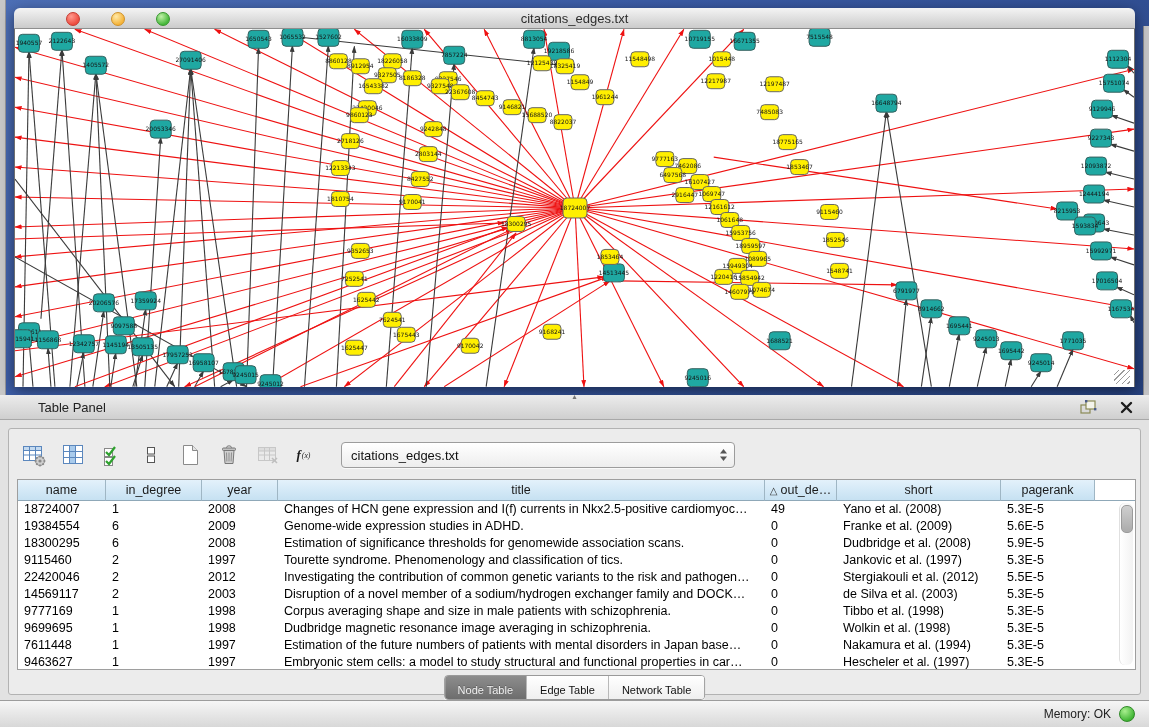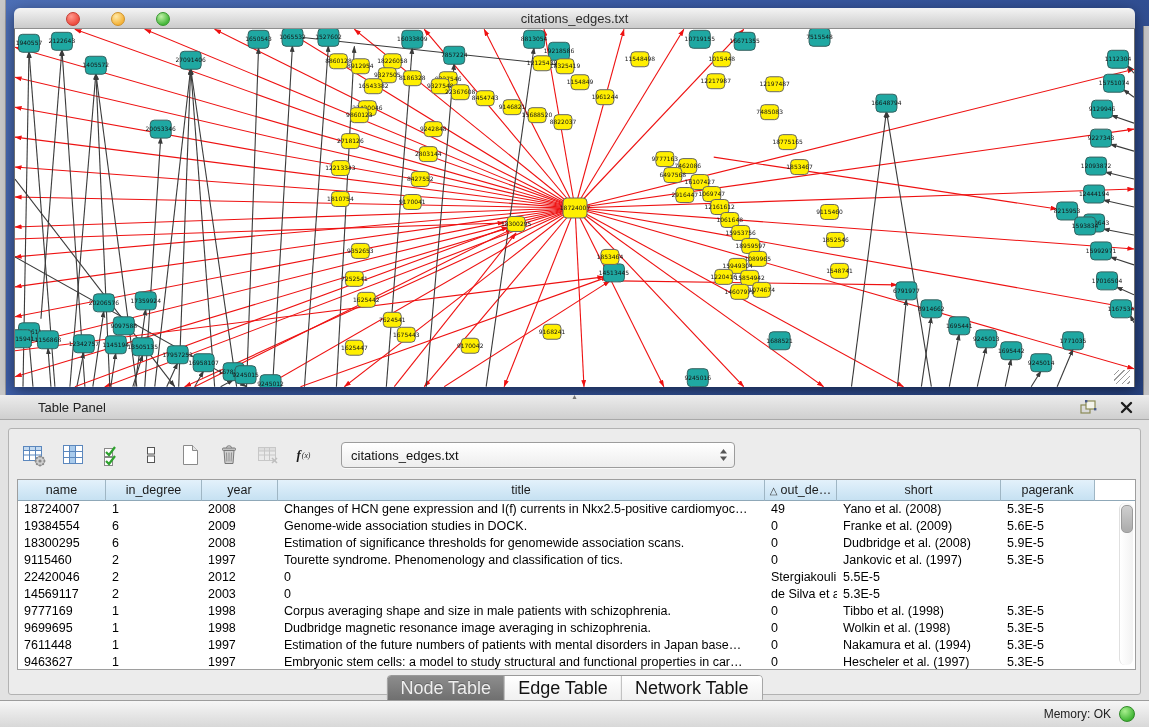--- a/index.html
+++ b/index.html
@@ -57,21 +57,21 @@
   .t-row{height:17px;}
   .td{font-size:12.5px;color:#000;padding:1px 6px 0;white-space:nowrap;overflow:hidden;}
   .v-scroll{position:absolute;right:2px;top:23px;bottom:4px;width:13px;background:linear-gradient(to right,#ffffff,#f2f2f2);
     border-left:1px solid #e0e0e0;border-radius:6px;}
   .v-thumb{position:absolute;left:1px;top:2px;width:10px;height:26px;border-radius:5px;
     background:linear-gradient(#cfcfcf,#ababab);border:1px solid #9b9b9b;}
 
   
   .tp-tabs{position:absolute;left:50%;transform:translateX(-50%);top:246px;display:flex;
     border:1px solid #9a9a9a;border-radius:4px;overflow:hidden;background:#fff;box-shadow:0 1px 0 rgba(255,255,255,.8);}
-  .seg{padding:2px 13px 3px;font-size:18px;color:#111;background:linear-gradient(#ffffff,#efefef);
+  .seg{padding:8px 13px 3px;font-size:11px;color:#111;background:linear-gradient(#ffffff,#efefef);
     border-right:1px solid #b3b3b3;cursor:default;}
   .seg:last-child{border-right:none;}
   .seg.selected{background:linear-gradient(#8d8d8d,#6d6d6d);color:#efefef;text-shadow:0 -1px 0 rgba(0,0,0,.25);}
 
   
   .status-bar{position:absolute;left:0;top:700px;width:1149px;height:27px;box-sizing:border-box;
     background:linear-gradient(#f6f6f6,#d8d8d8);border-top:1px solid #9c9c9c;
     display:flex;align-items:center;justify-content:flex-end;gap:8px;padding-right:14px;}
   .status-bar .mem-label{font-size:12px;color:#222;}
   .mem-dot{width:14px;height:14px;border-radius:50%;border:1px solid #2f8a27;
@@ -567,21 +567,21 @@
               <div class="td">Changes of HCN gene expression and I(f) currents in Nkx2.5-positive cardiomyoc…</div>
               <div class="td">49</div>
               <div class="td">Yano et al. (2008)</div>
               <div class="td">5.3E-5</div>
               <div class="td"></div>
             </div>
             <div class="t-row">
               <div class="td">19384554</div>
               <div class="td">6</div>
               <div class="td">2009</div>
-              <div class="td">Genome-wide association studies in DOCK.</div>
+              <div class="td">Genome-wide expression studies in ADHD.</div>
               <div class="td">0</div>
               <div class="td">Franke et al. (2009)</div>
               <div class="td">5.6E-5</div>
               <div class="td"></div>
             </div>
             <div class="t-row">
               <div class="td">18300295</div>
               <div class="td">6</div>
               <div class="td">2008</div>
               <div class="td">Estimation of significance thresholds for genomewide association scans.</div>
@@ -597,29 +597,31 @@
               <div class="td">Tourette syndrome. Phenomenology and classification of tics.</div>
               <div class="td">0</div>
               <div class="td">Jankovic et al. (1997)</div>
               <div class="td">5.3E-5</div>
               <div class="td"></div>
             </div>
             <div class="t-row">
               <div class="td">22420046</div>
               <div class="td">2</div>
               <div class="td">2012</div>
+              <div class="td">Investigating the contribution of common genetic variants to the risk and pathogen…</div>
               <div class="td">0</div>
               <div class="td">Stergiakouli et al. (2012)</div>
               <div class="td">5.5E-5</div>
               <div class="td"></div>
             </div>
             <div class="t-row">
               <div class="td">14569117</div>
               <div class="td">2</div>
               <div class="td">2003</div>
+              <div class="td">Disruption of a novel member of a sodium/hydrogen exchanger family and DOCK…</div>
               <div class="td">0</div>
               <div class="td">de Silva et al. (2003)</div>
               <div class="td">5.3E-5</div>
               <div class="td"></div>
             </div>
             <div class="t-row">
               <div class="td">9777169</div>
               <div class="td">1</div>
               <div class="td">1998</div>
               <div class="td">Corpus averaging shape and size in male patients with schizophrenia.</div>

